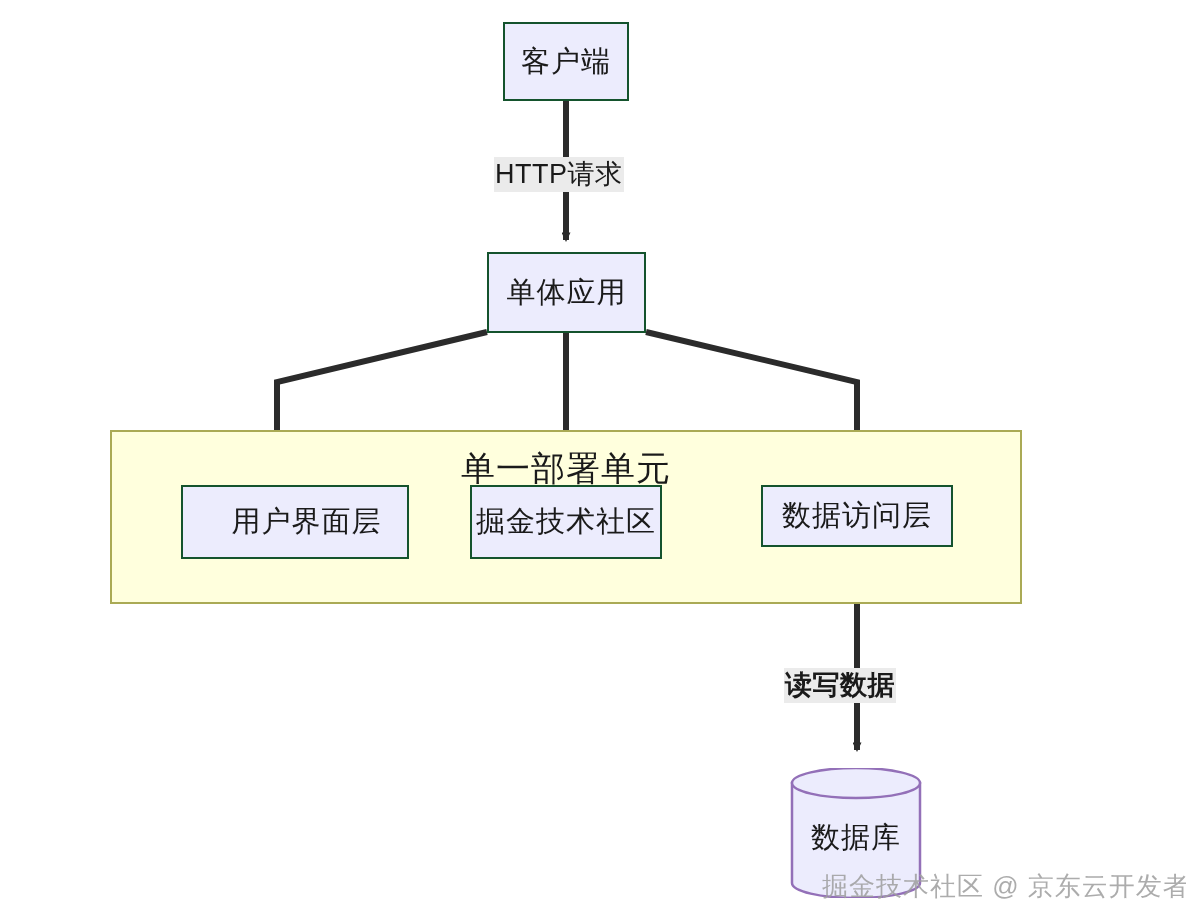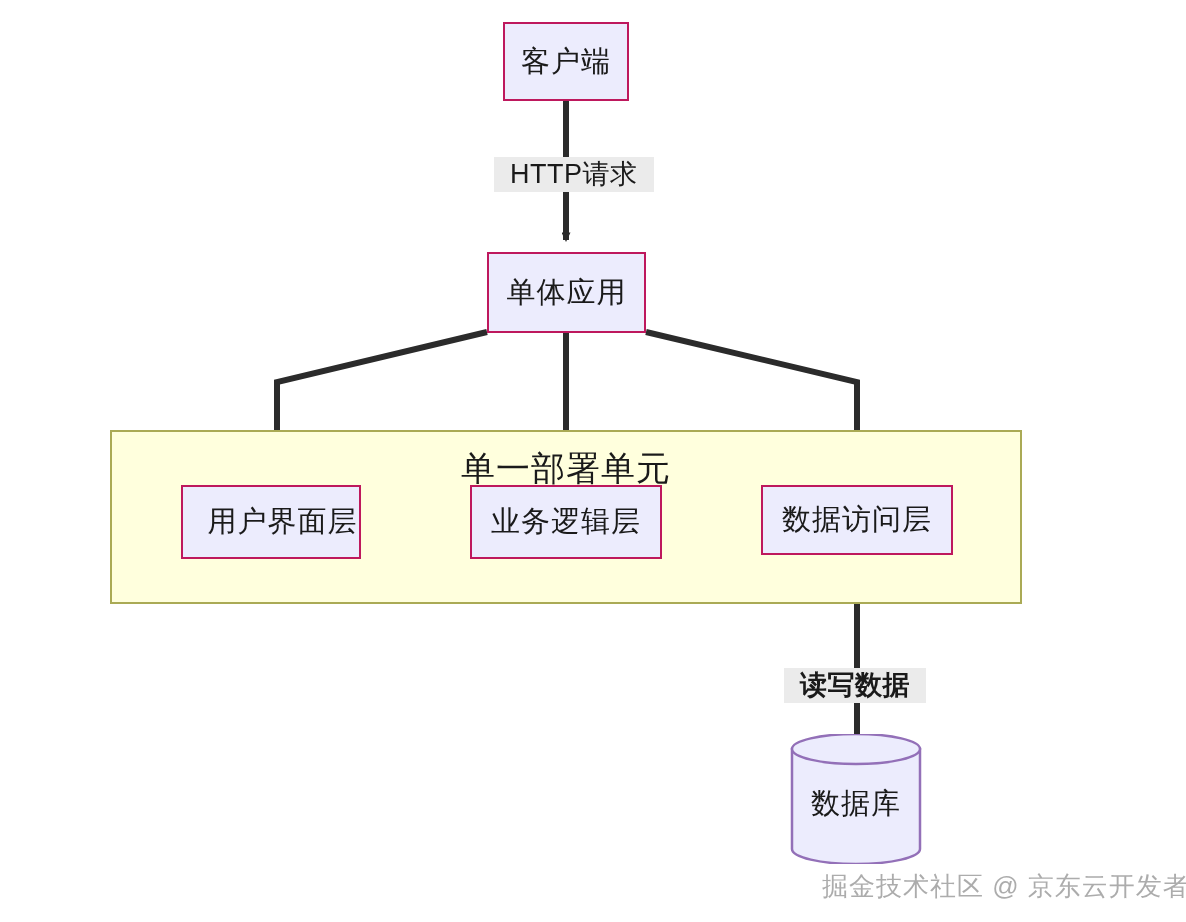--- a/index.html
+++ b/index.html
@@ -24,34 +24,34 @@
     position: absolute;
     left: 0; top: 0;
     width: 1186px;
     height: 922px;
   }
   
   .node-box {
     position: absolute;
     box-sizing: border-box;
     background: #ececfd;
-    border: 2px solid #be185d;
+    border: 2px solid #14532d;
     display: flex;
     align-items: center;
     justify-content: center;
     color: #1a1a1a;
     font-size: 29px;
     letter-spacing: 1px;
     white-space: nowrap;
   }
   #node-client        { left: 503px; top: 22px;  width: 126px; height: 79px; }
   #node-monolith      { left: 487px; top: 252px; width: 159px; height: 81px; text-align: right; }
-  #node-ui-layer      { left: 181px; top: 485px; width: 180px; height: 74px; padding-left: 23px; }
+  #node-ui-layer      { left: 181px; top: 485px; width: 228px; height: 74px; padding-left: 23px; }
   #node-business-layer{ left: 470px; top: 485px; width: 192px; height: 74px; }
-  #node-data-layer    { left: 761px; top: 485px; width: 192px; height: 70px; }
+  #node-data-layer    { left: 761px; top: 485px; width: 192px; height: 62px; }
 
   
   #group-deploy-unit {
     position: absolute;
     left: 110px;
     top: 430px;
     width: 912px;
     height: 174px;
     box-sizing: border-box;
     background: #ffffdd;
@@ -68,32 +68,32 @@
     letter-spacing: 1px;
   }
 
   
   .edge-label {
     position: absolute;
     background: #ebebeb;
     color: #1a1a1a;
     font-size: 27px;
     line-height: 1.15;
-    padding: 2px 16px;
+    padding: 2px 1px;
     white-space: nowrap;
     letter-spacing: 0.5px;
   }
   #edge-label-http  { left: 494px; top: 157px; }
   #edge-label-rw    { left: 784px; top: 668px; font-weight: bold; }
 
   
   #node-database {
     position: absolute;
     left: 790px;
-    top: 734px;
+    top: 768px;
     width: 132px;
     height: 130px;
   }
   #node-database svg { display: block; }
   #node-database-label {
     position: absolute;
     left: 0;
     top: 50px;
     width: 100%;
     text-align: center;
@@ -158,21 +158,21 @@
 
   <div id="node-monolith" class="node-box">
     <span>单体应用</span>
   </div>
 
   <div id="node-ui-layer" class="node-box">
     <span>用户界面层</span>
   </div>
 
   <div id="node-business-layer" class="node-box">
-    <span>业务逻辑层</span>
+    <span>掘金技术社区</span>
   </div>
 
   <div id="node-data-layer" class="node-box">
     <span>数据访问层</span>
   </div>
 
   <div id="node-database">
     <svg width="132" height="130" viewBox="0 0 132 130">
       <path d="M2,15 L2,115 A64,15 0 0 0 130,115 L130,15 Z" fill="#ececfd" stroke="#9370b8" stroke-width="2.5"></path>
       <ellipse cx="66" cy="15" rx="64" ry="15" fill="#ececfd" stroke="#9370b8" stroke-width="2.5"></ellipse>

